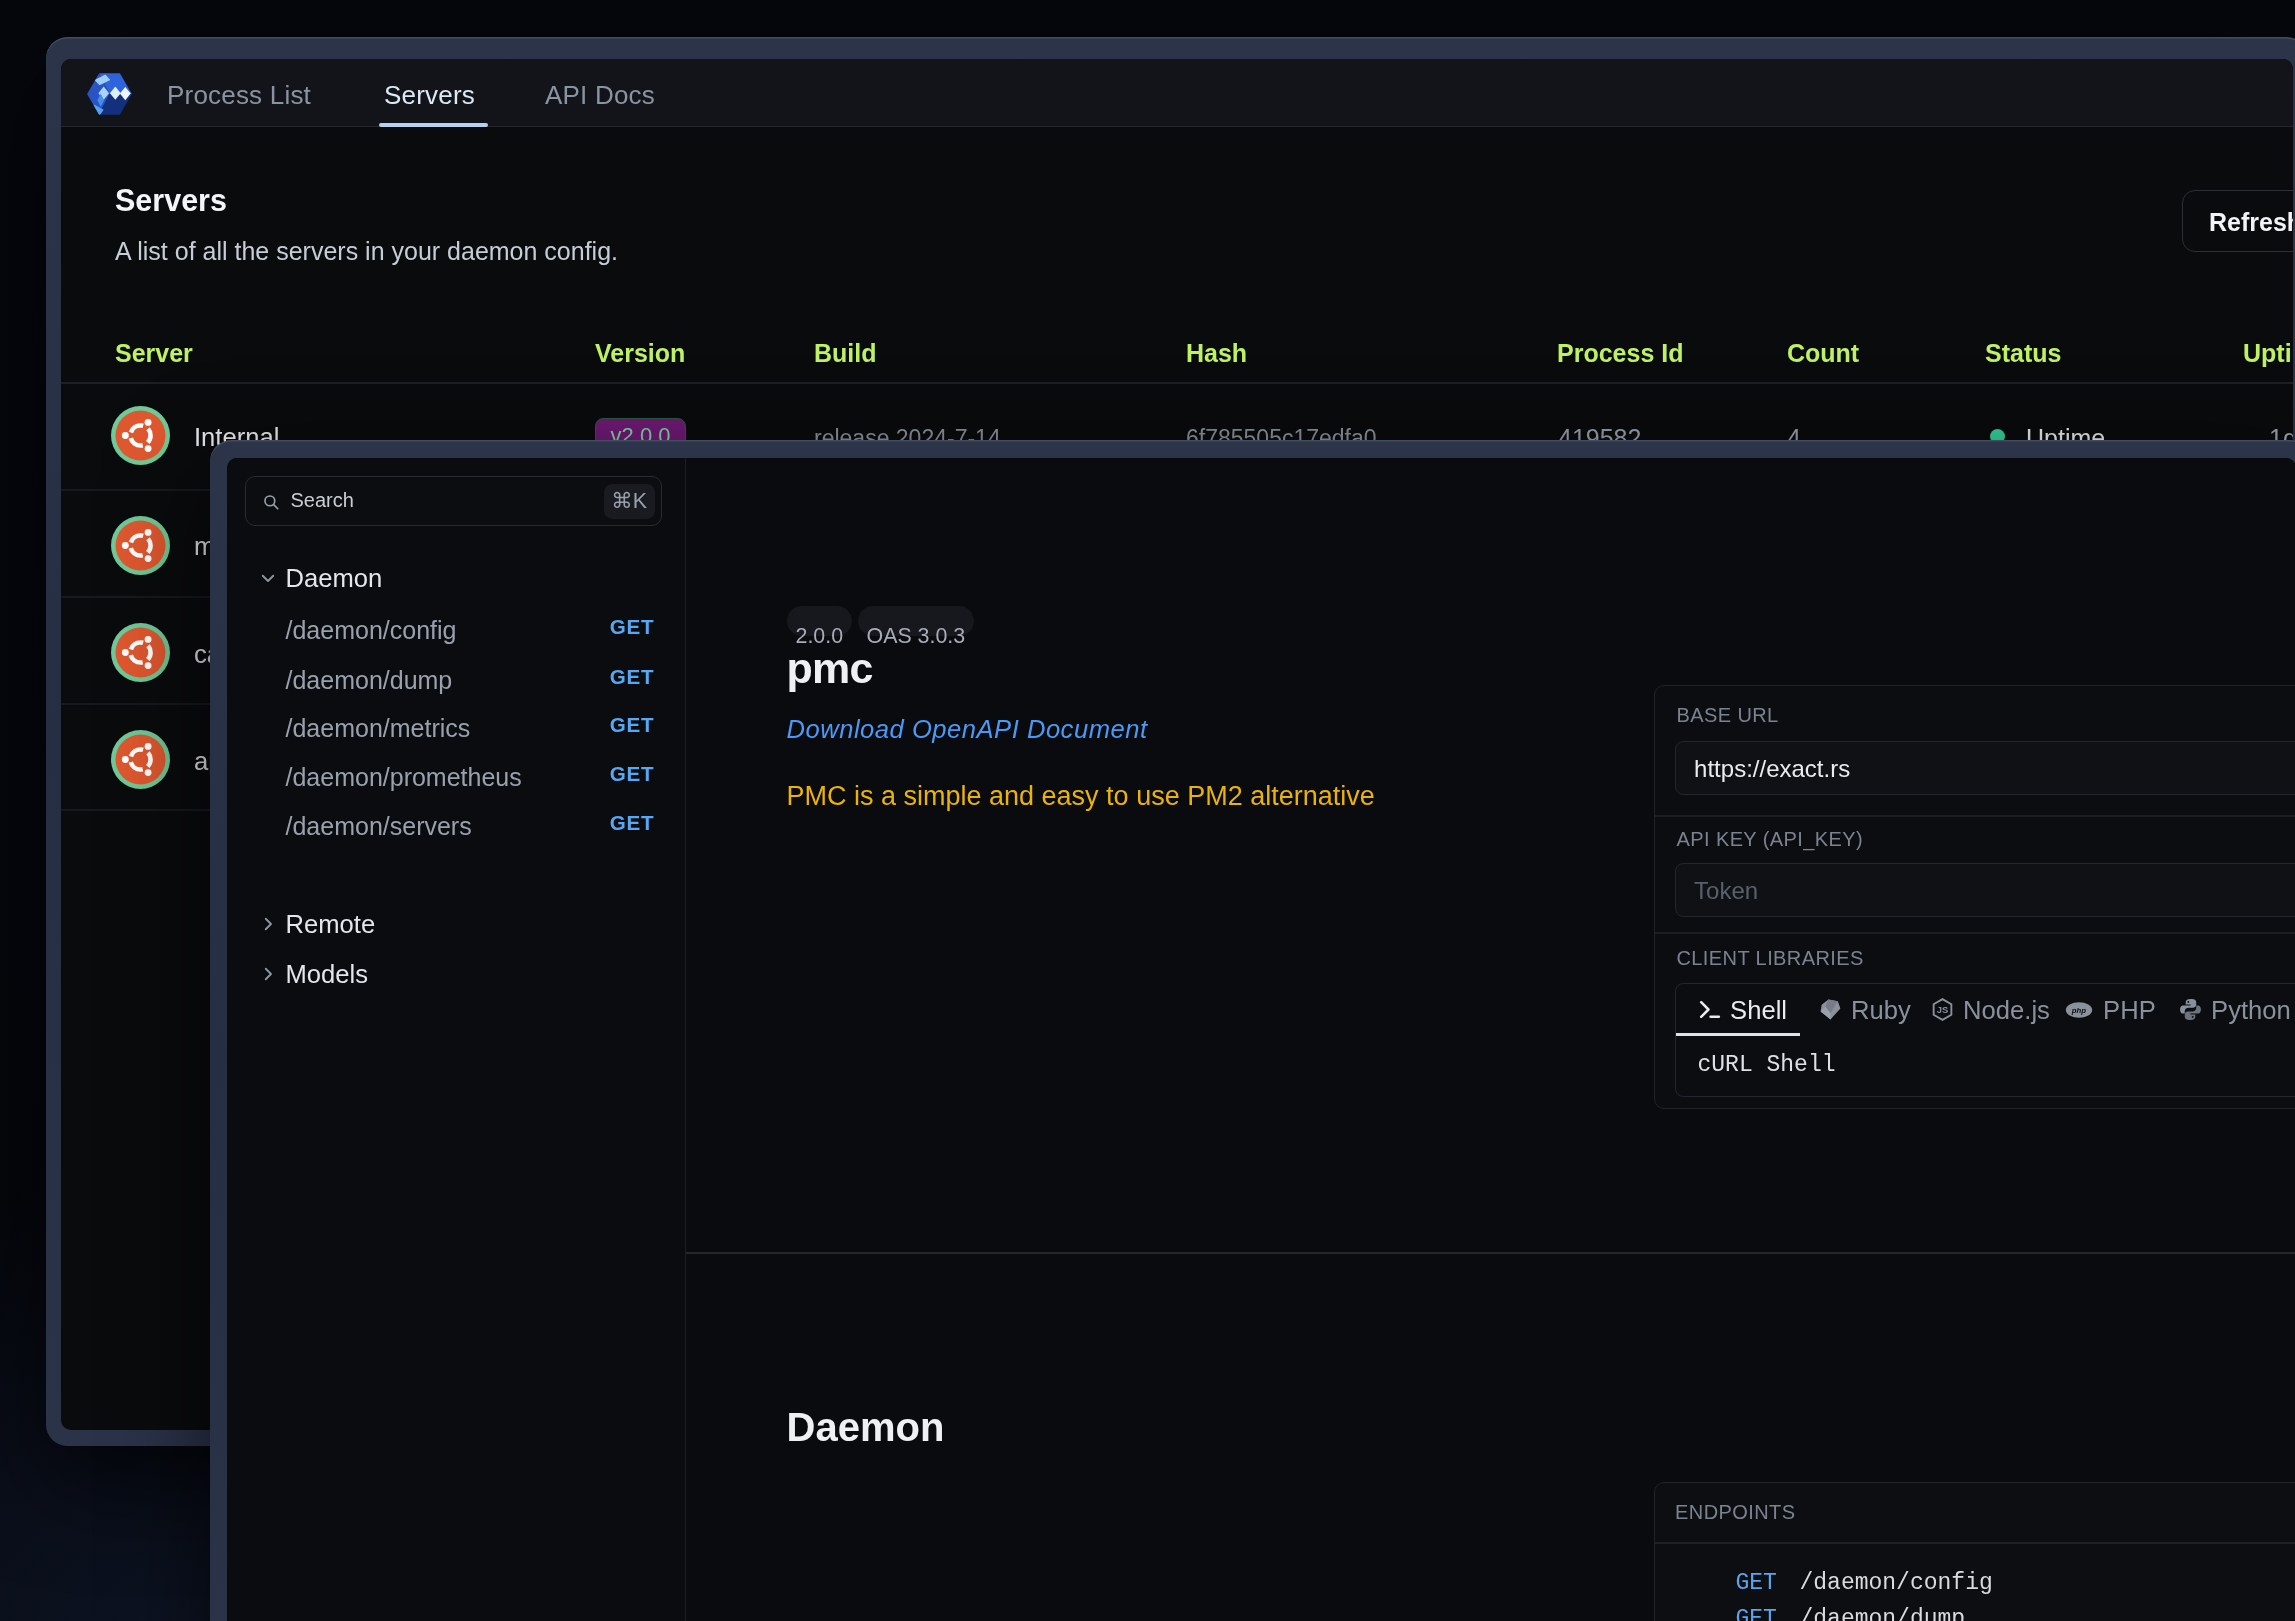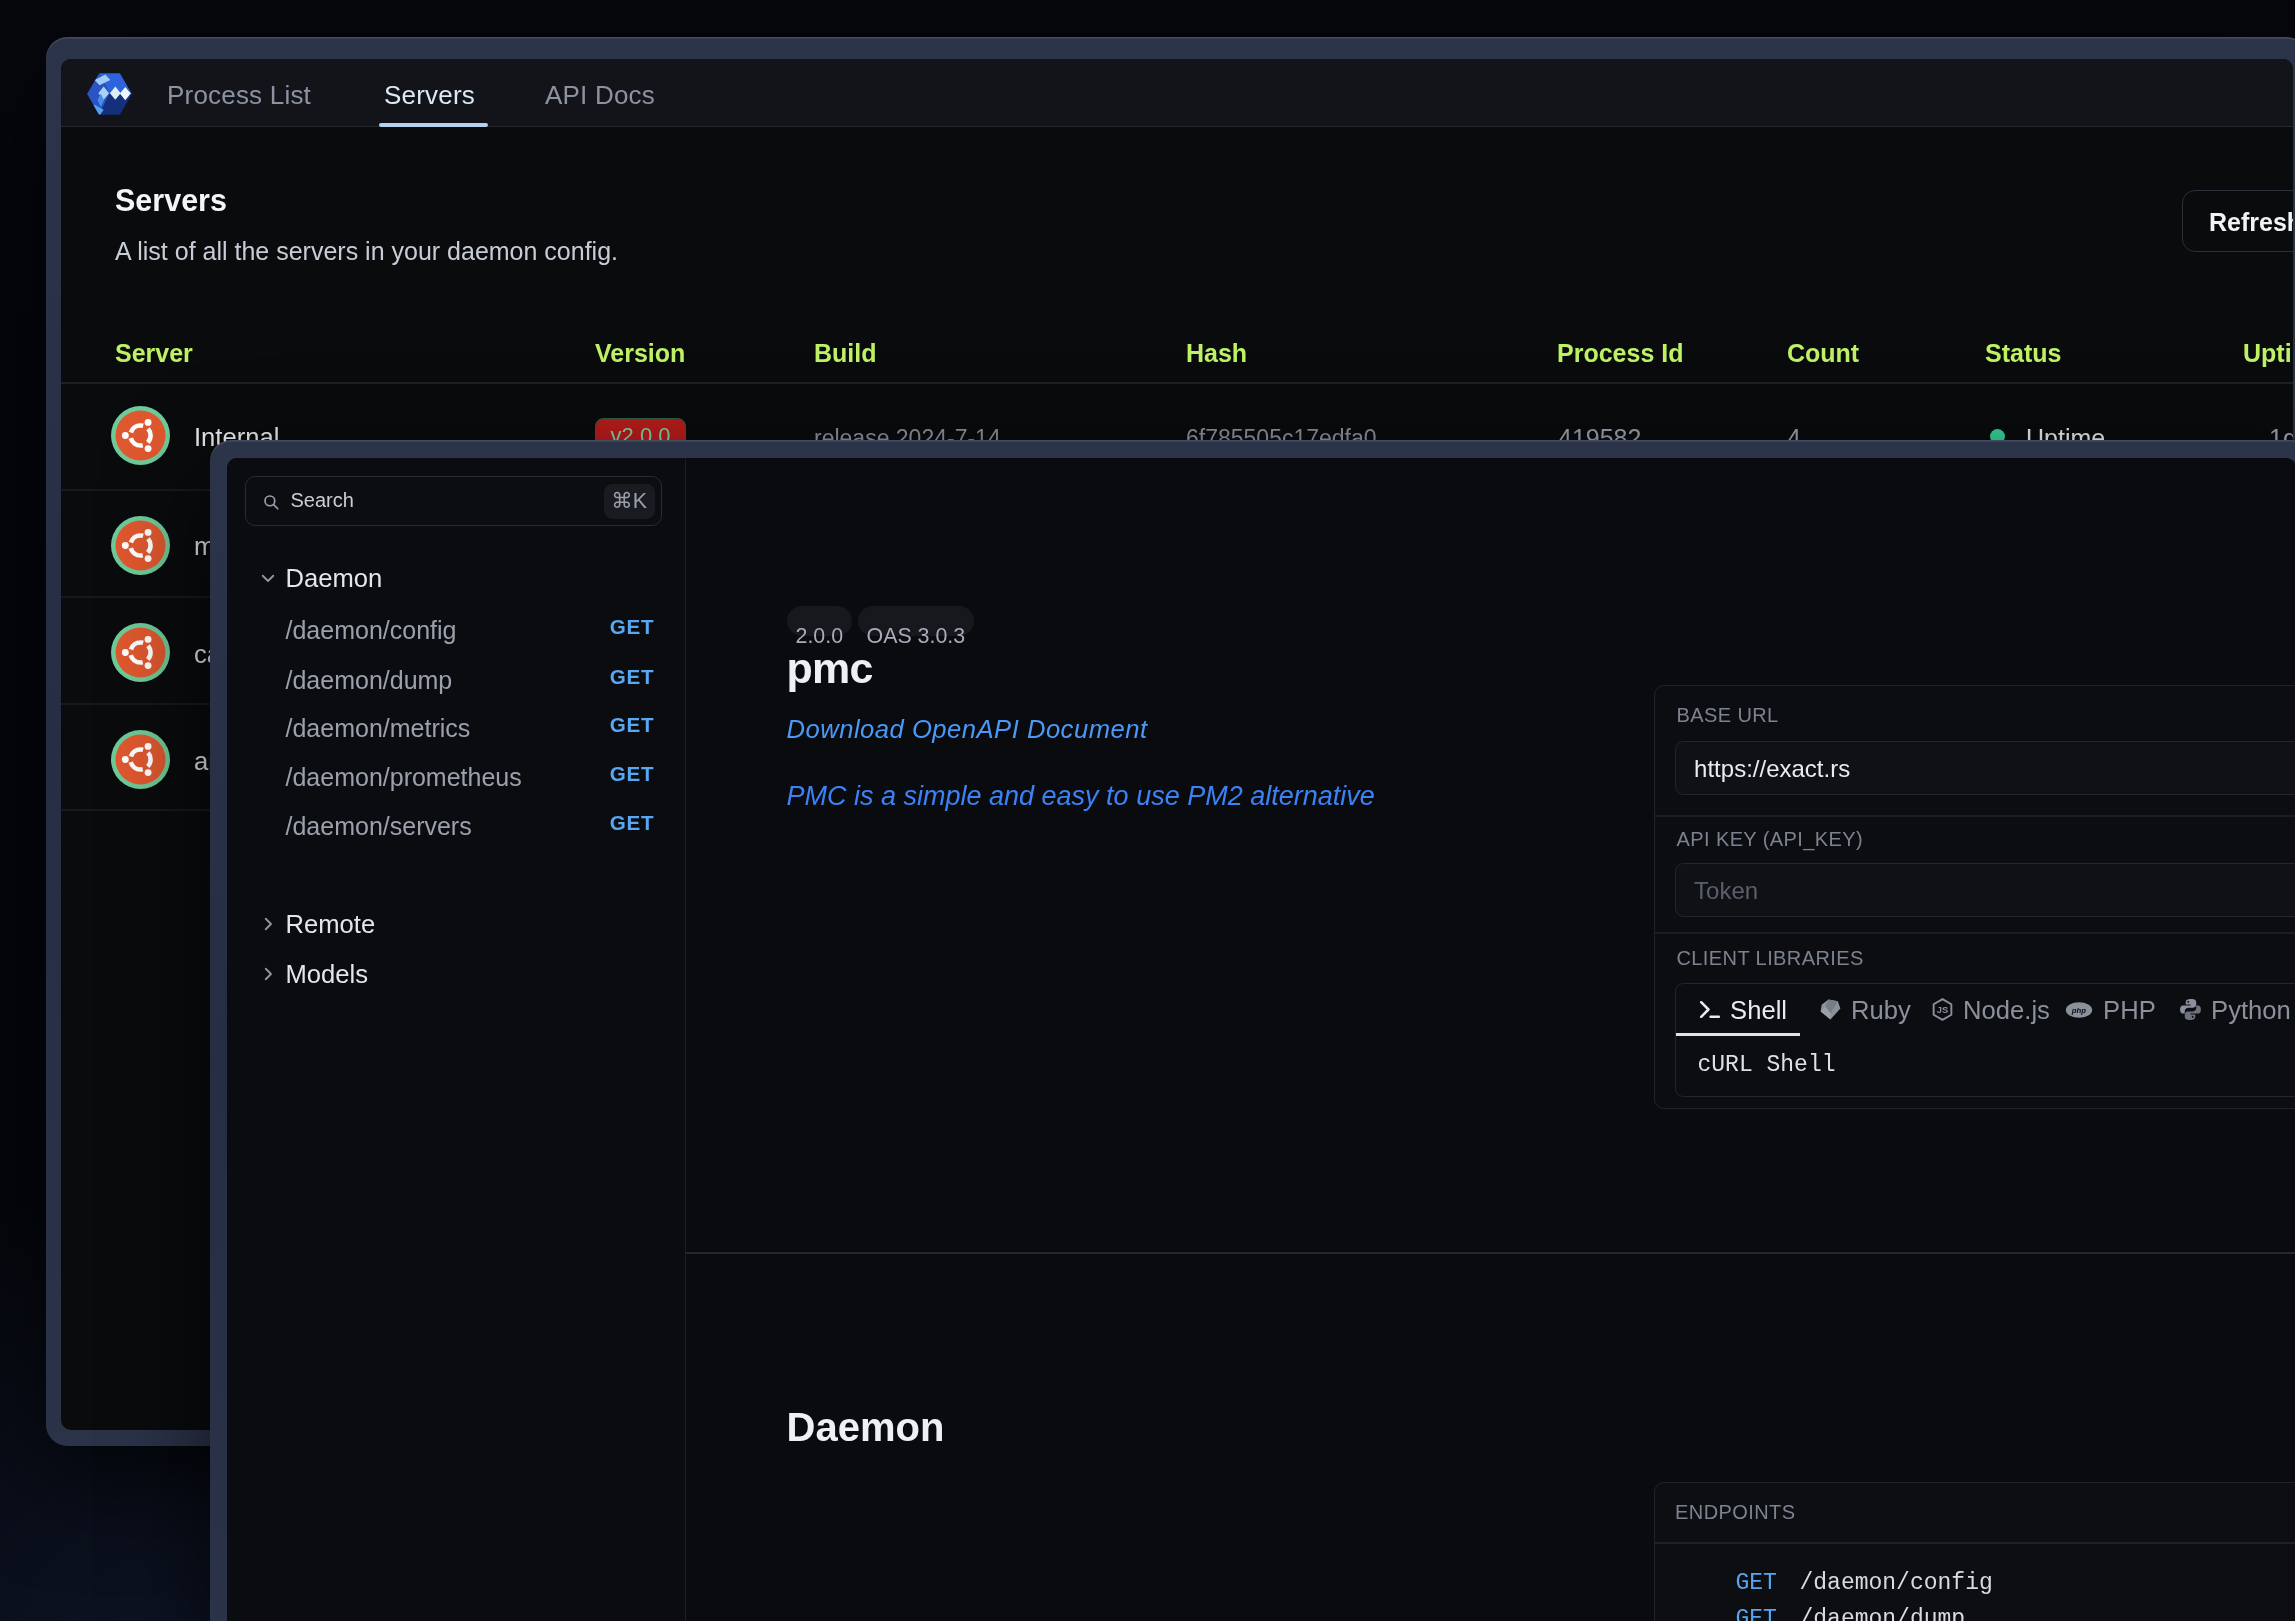--- a/index.html
+++ b/index.html
@@ -48,21 +48,21 @@
   }
   .refresh span { position:absolute; left:26px; top:16.5px; font-size:25px; font-weight:bold; color:#f1f3f6; }
   .thead span { position:absolute; top:280px; font-size:25px; font-weight:bold; color:#bef264; }
   .hdiv { position:absolute; left:0; right:0; height:1.6px; background:#1d1f25; }
   .rowdiv { position:absolute; left:0; right:0; height:1.6px; background:#17191e; }
 
   .ucirc { position:absolute; left:50px; width:59px; height:59px; }
   .rowlabel { position:absolute; left:133px; font-size:25.6px; color:#e9ebef; }
   .vbadge {
     position:absolute; left:534px; width:91px; height:36px;
-    background:#b91c1c; border:1.6px solid #2d5c45; border-radius:8.2px;
+    background:#701a75; border:1.6px solid #2d5c45; border-radius:8.2px;
     color:#7fd7a6; font-size:22px; text-align:center; line-height:33px;
   }
   .cell-mono { position:absolute; font-size:23px; color:#8b919c; }
   .cell { position:absolute; font-size:25px; color:#9aa1ad; }
   .statusdot { position:absolute; width:15px; height:15px; border-radius:50%; background:#34d399; }
   .statustxt { position:absolute; font-size:25px; color:#e9ebef; }
 
   
   .sidebar { position:absolute; left:0; top:0; bottom:0; width:459px; background:#0b0c10; border-right:1.6px solid #1c1e24; }
   .searchbox {
@@ -79,21 +79,21 @@
   .side-head { position:absolute; left:59px; top:11.5px; font-size:25.6px; color:#e3e6eb; }
   .side-path { position:absolute; left:59px; top:13px; font-size:25px; color:#9aa1ad; }
   .side-get { position:absolute; right:30px; top:12.4px; font-size:20.6px; font-weight:bold; color:#57a7f2; letter-spacing:0.8px; }
   .chev { position:absolute; left:32px; top:16.5px; width:18px; height:18px; }
 
   .main { position:absolute; left:459px; top:0; right:0; bottom:0; background:#0a0b0e; }
   .secdiv { position:absolute; left:0; right:0; top:794px; height:1.6px; background:#26272b; }
   .pill { position:absolute; top:148px; height:30px; background:#17181d; border-radius:15px; color:#a7acb8; font-size:21.4px; line-height:30px; padding:15px 9px; }
   .pmc { position:absolute; left:101px; top:186px; font-size:43px; font-weight:bold; letter-spacing:-0.8px; color:#eef0f4; }
   .dl { position:absolute; left:101px; top:257px; font-size:25.6px; letter-spacing:0.5px; color:#4b99f7;font-style:italic; }
-  .desc { position:absolute; left:101px; top:323px; font-size:27px; color:#3b82f6;font-style:italic; }
+  .desc { position:absolute; left:101px; top:323px; font-size:27px; color:#eab308; }
   .h2d { position:absolute; left:101px; top:947px; font-size:40px; font-weight:bold; color:#eef0f4; }
 
   .card {
     position:absolute; left:968px; width:907px;
     border:1.6px solid #212329; border-radius:10px; background:#0c0d10;
   }
   .card .label { position:absolute; left:22px; font-size:20px; color:#7b8290; letter-spacing:0.4px; }
   .inputbox {
     position:absolute; left:20.6px; right:20.6px; height:54px;
     border:1.6px solid #24262e; border-radius:8.2px; background:#101114;

